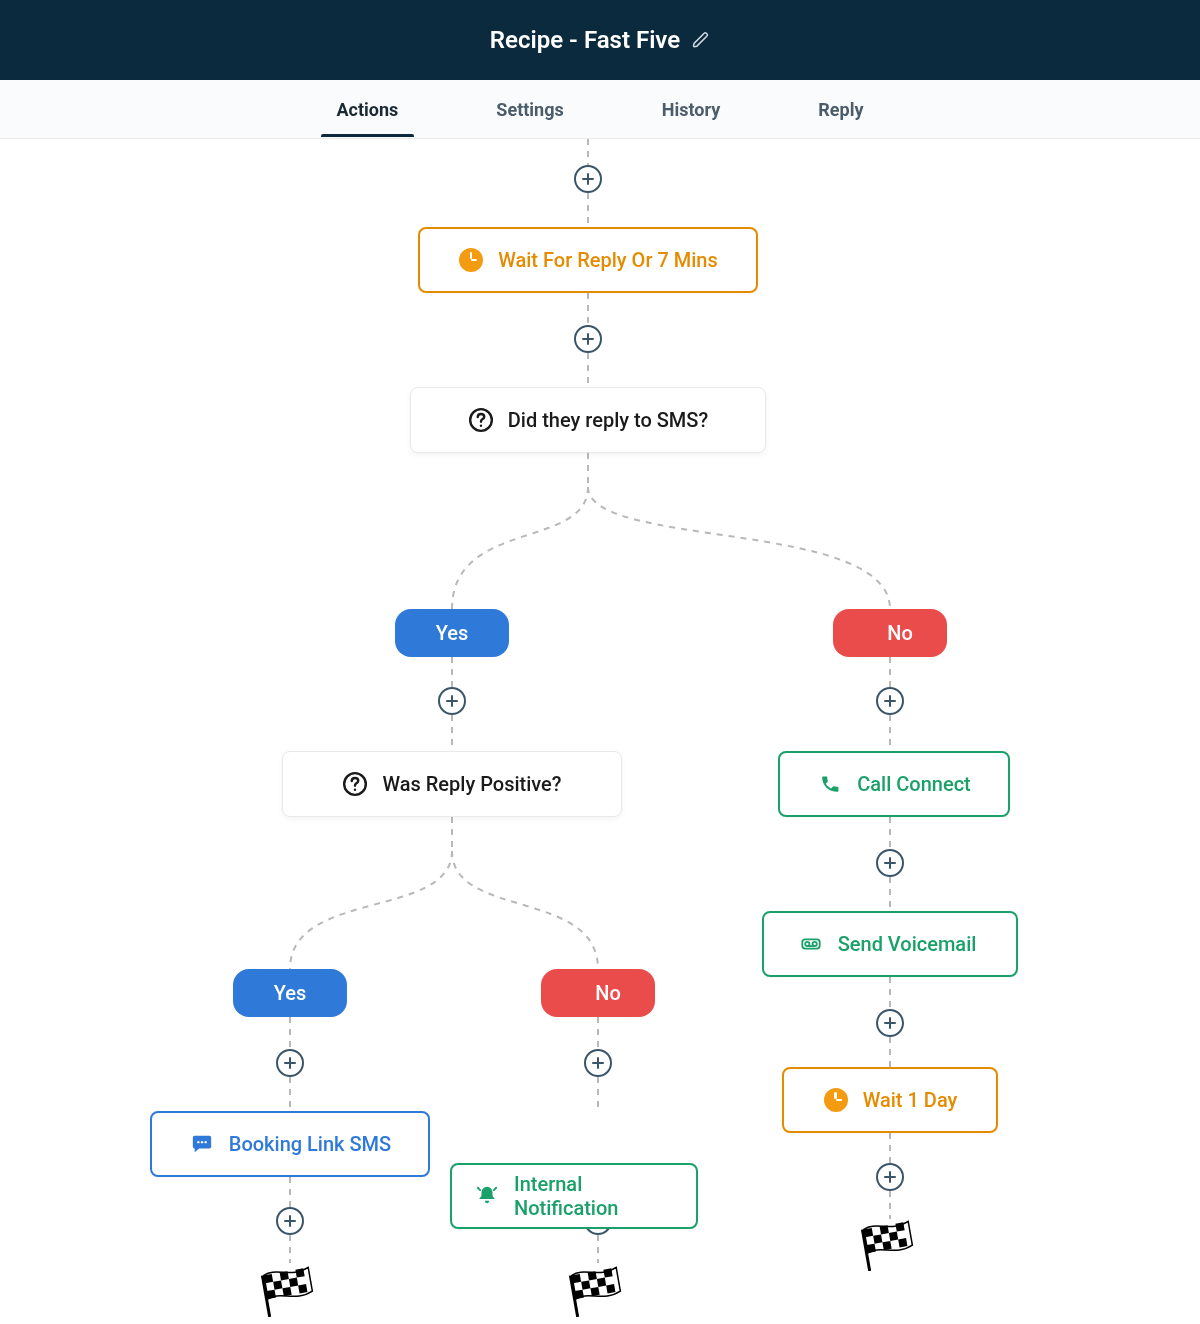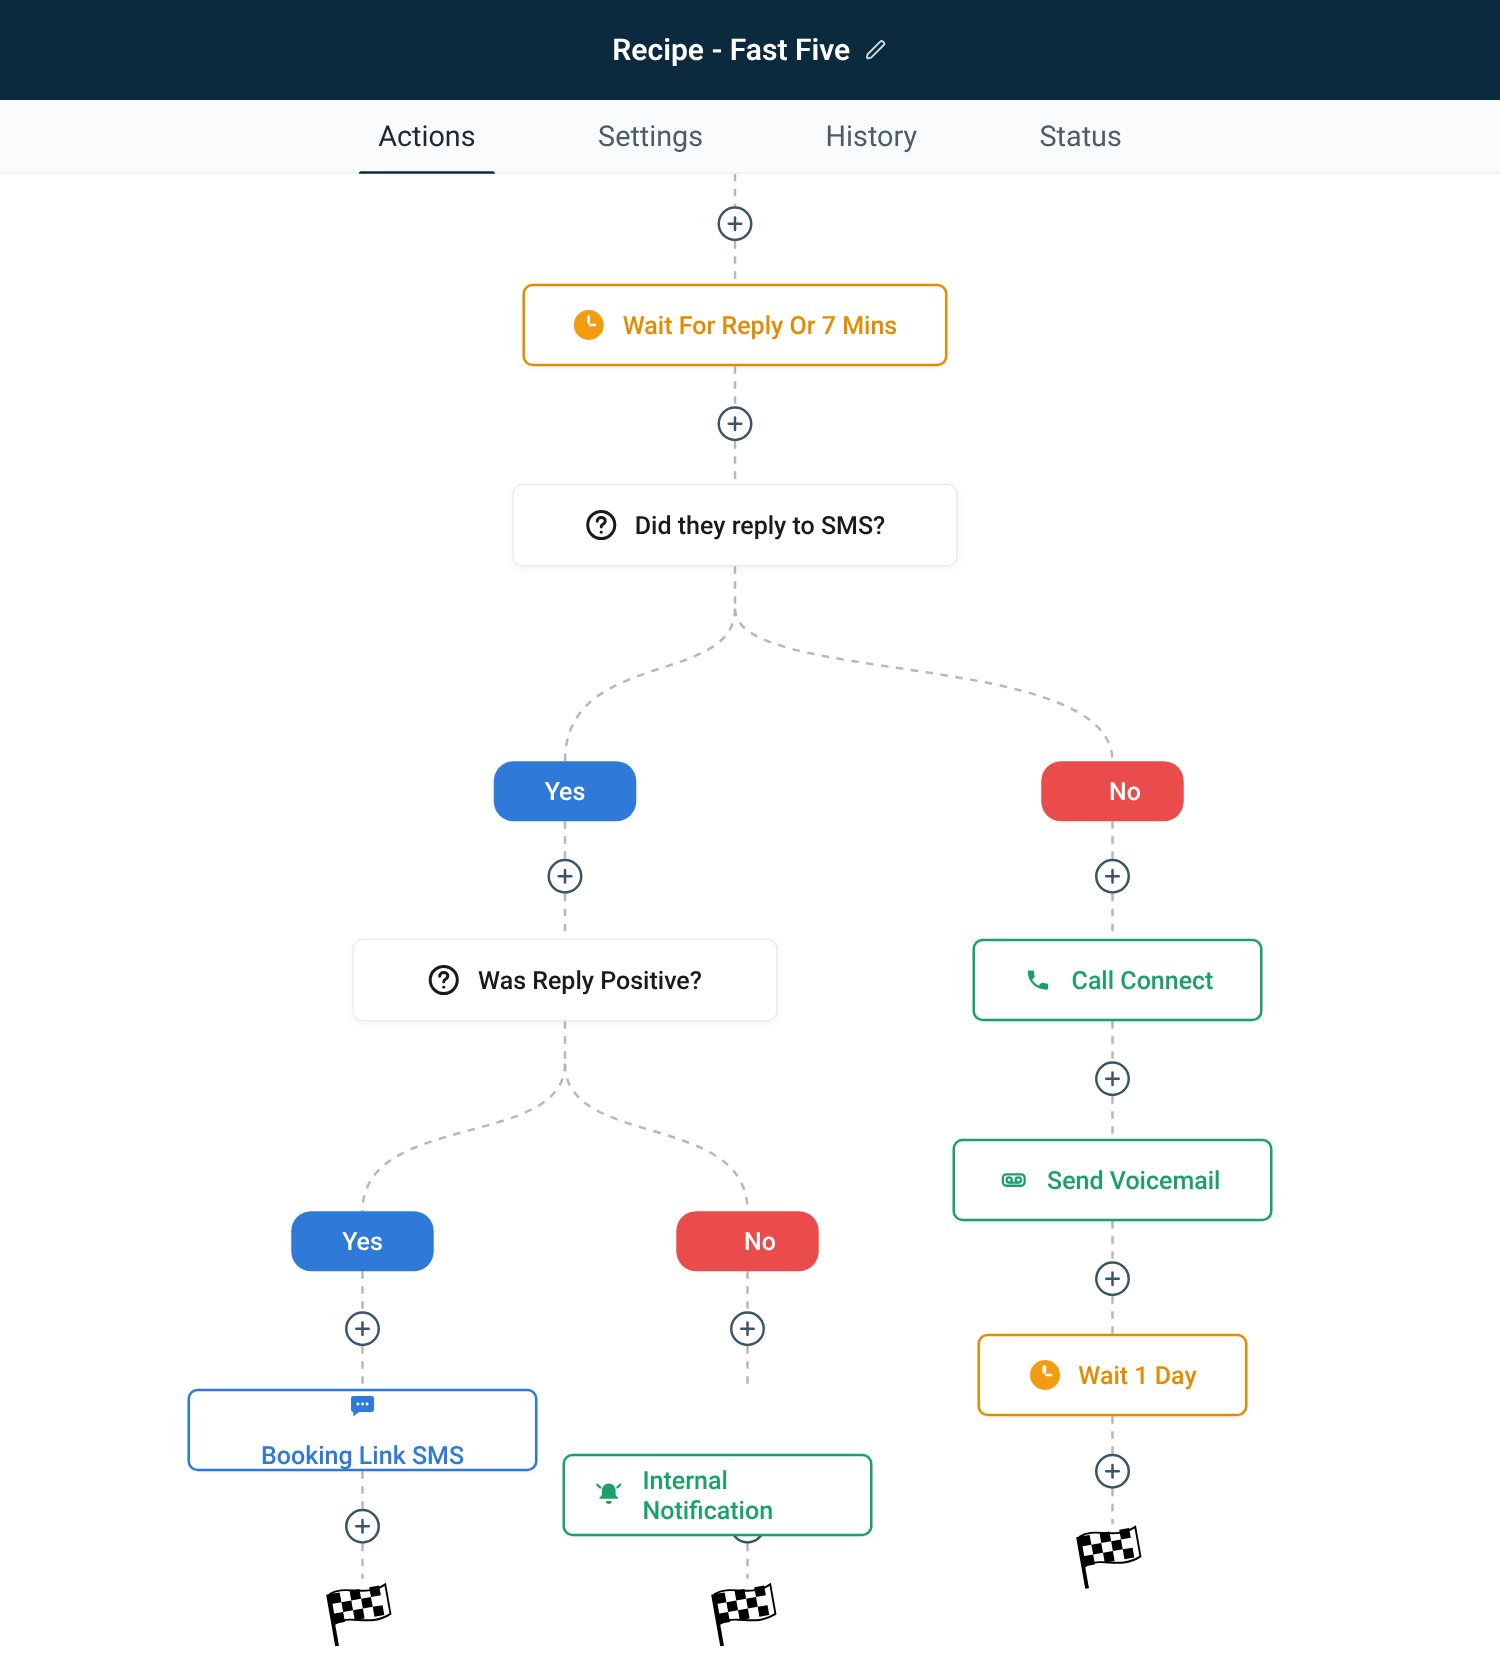--- a/index.html
+++ b/index.html
@@ -70,22 +70,22 @@
     height: 58px;
     background: #fafbfc;
     border-bottom: 1px solid #eaeaea;
     display: flex;
     align-items: center;
     justify-content: center;
     gap: 90px;
   }
   .tab {
     position: relative;
-    font-size: 23px;
-    font-weight: 400;
+    font-size: 18px;
+    font-weight: 700;
     color: var(--tab-muted);
     padding: 16px 4px;
     cursor: pointer;
     text-align: right;
   }
   .tab.active {
     color: var(--tab-text);
   }
   .tab.active::after {
     content: "";
@@ -240,21 +240,21 @@
       <svg viewBox="0 0 24 24" fill="none" stroke="#cfd9e0" stroke-width="2" stroke-linecap="round" stroke-linejoin="round">
         <path d="M3 21l3.5-.8L20 6.7a2 2 0 0 0 0-2.8l-.9-.9a2 2 0 0 0-2.8 0L2.8 16.5 2 20z"></path>
       </svg>
     </span>
   </div>
 
   <div class="tabbar">
     <div class="tab active"><span>Actions</span></div>
     <div class="tab"><span>Settings</span></div>
     <div class="tab"><span>History</span></div>
-    <div class="tab"><span>Status</span></div>
+    <div class="tab"><span>Reply</span></div>
   </div>
 
   <div class="canvas">
 
     <svg class="svg-conn" viewBox="0 0 1200 1186">
       <defs>
         <style>
           .dash { stroke: #b8b8b8; stroke-width: 2; stroke-dasharray: 6 6; fill: none; }
           .chk  { fill: #000; }
         </style>
@@ -382,21 +382,21 @@
       <span>Send Voicemail</span>
     </div>
 
     <div class="node node-wait" style="left:782px; top:928px; width:216px;">
       <span class="icon">
           <span class="circle"></span>
         </span>
       <span>Wait 1 Day</span>
     </div>
 
-    <div class="node node-blue" style="left:150px; top:972px; width:280px;flex-direction:column;">
+    <div class="node node-blue" style="left:150px; top:972px; width:280px;">
       <span class="icon">
         <svg viewBox="0 0 24 24" fill="#2f79d8">
           <path d="M4 3h16a2 2 0 0 1 2 2v10a2 2 0 0 1-2 2H9l-5 4v-4H4a2 2 0 0 1-2-2V5a2 2 0 0 1 2-2z"></path>
           <circle cx="8" cy="10" r="1.3" fill="#fff"></circle>
           <circle cx="12" cy="10" r="1.3" fill="#fff"></circle>
           <circle cx="16" cy="10" r="1.3" fill="#fff"></circle>
         </svg>
       </span>
       <span>Booking Link SMS</span>
     </div>

